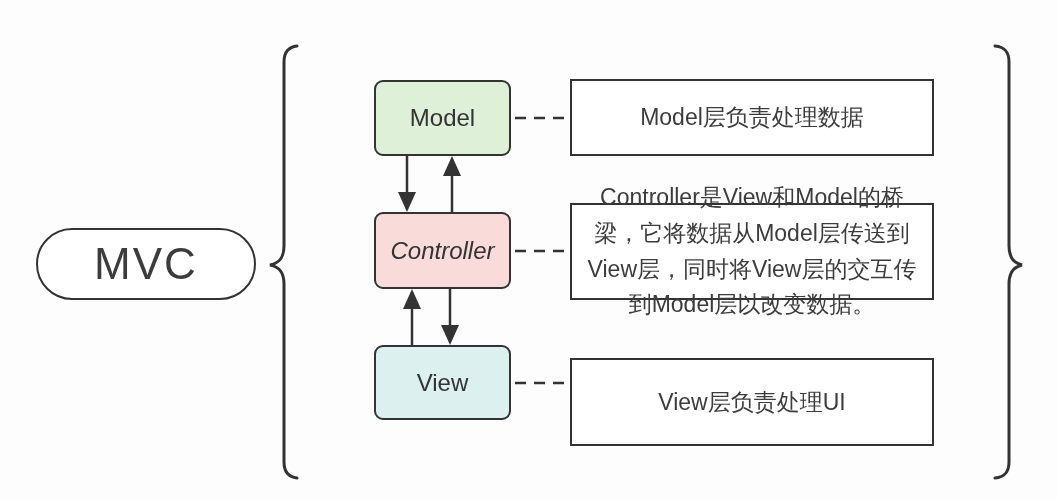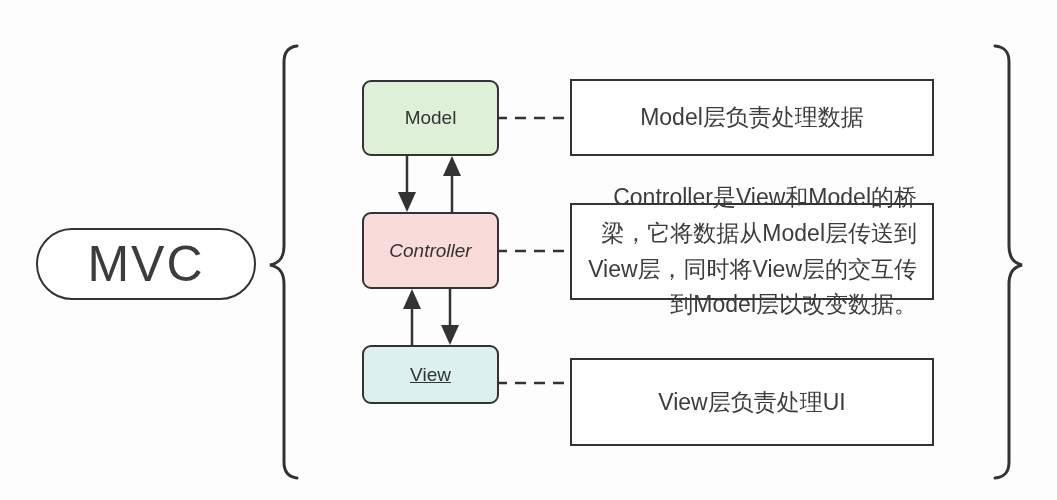--- a/index.html
+++ b/index.html
@@ -33,52 +33,52 @@
     position:absolute;
     left:36px;top:228px;
     width:220px;height:72px;
     background:#ffffff;
     border:2.5px solid var(--stroke);
     border-radius:36px;
     display:flex;align-items:center;justify-content:center;
     box-sizing:border-box;
   }
   .mvc-pill .pill-label{
-    font-size:50px;
+    font-size:44px;
     letter-spacing:2px;
     color:var(--text);
   }
   .node{
     position:absolute;
-    left:362px;
+    left:374px;
     width:137px;
     border:2.5px solid var(--stroke);
     border-radius:9px;
     box-sizing:border-box;
     display:flex;align-items:center;justify-content:center;
-    font-size:19px;
+    font-size:24px;
     color:#333333;
   }
   .node.model{top:80px;height:76px;background:var(--model-fill);}
   .node.controller{top:212px;height:77px;background:var(--controller-fill);font-style:italic;}
-  .node.view{top:345px;height:59px;background:var(--view-fill);text-decoration:underline;}
+  .node.view{top:345px;height:75px;background:var(--view-fill);}
   .desc{
     position:absolute;
     left:570px;
     width:364px;
     border:2.5px solid var(--stroke);
     background:#ffffff;
     box-sizing:border-box;
     display:flex;align-items:center;
     font-size:23px;
     color:var(--text);
   }
   .desc.center{justify-content:center;text-align:center;}
   .desc.model-desc{top:79px;height:77px;}
-  .desc.controller-desc{top:203px;height:97px;padding:0 15px;line-height:1.55;text-align:right;}
+  .desc.controller-desc{top:203px;height:97px;padding:0 15px;line-height:1.55;text-align:center;}
   .desc.view-desc{top:358px;height:88px;}
 </style>
 </head>
 <body>
 
 <div class="canvas">
 
   <svg class="overlay" viewBox="0 0 1057 500">
 
     <path d="M 297 46 C 288 47 284 52 284 62 L 284 246 C 284 257 280 263 270 265 C 280 267 284 273 284 284 L 284 462 C 284 472 288 477 297 478" fill="none" stroke="#333333" stroke-width="3" stroke-linecap="round"></path>

